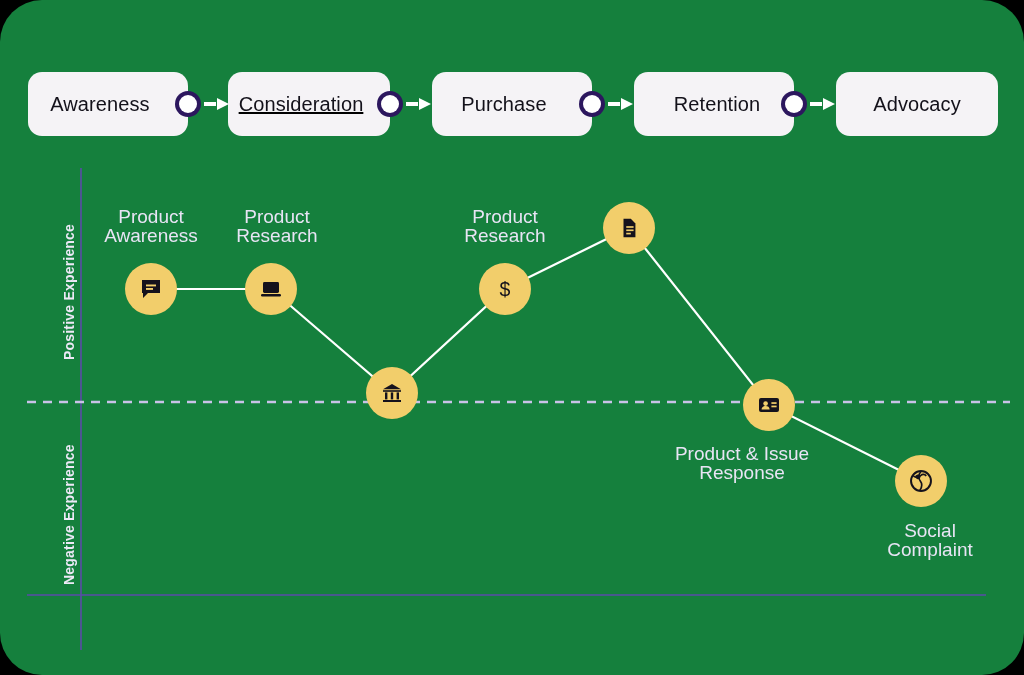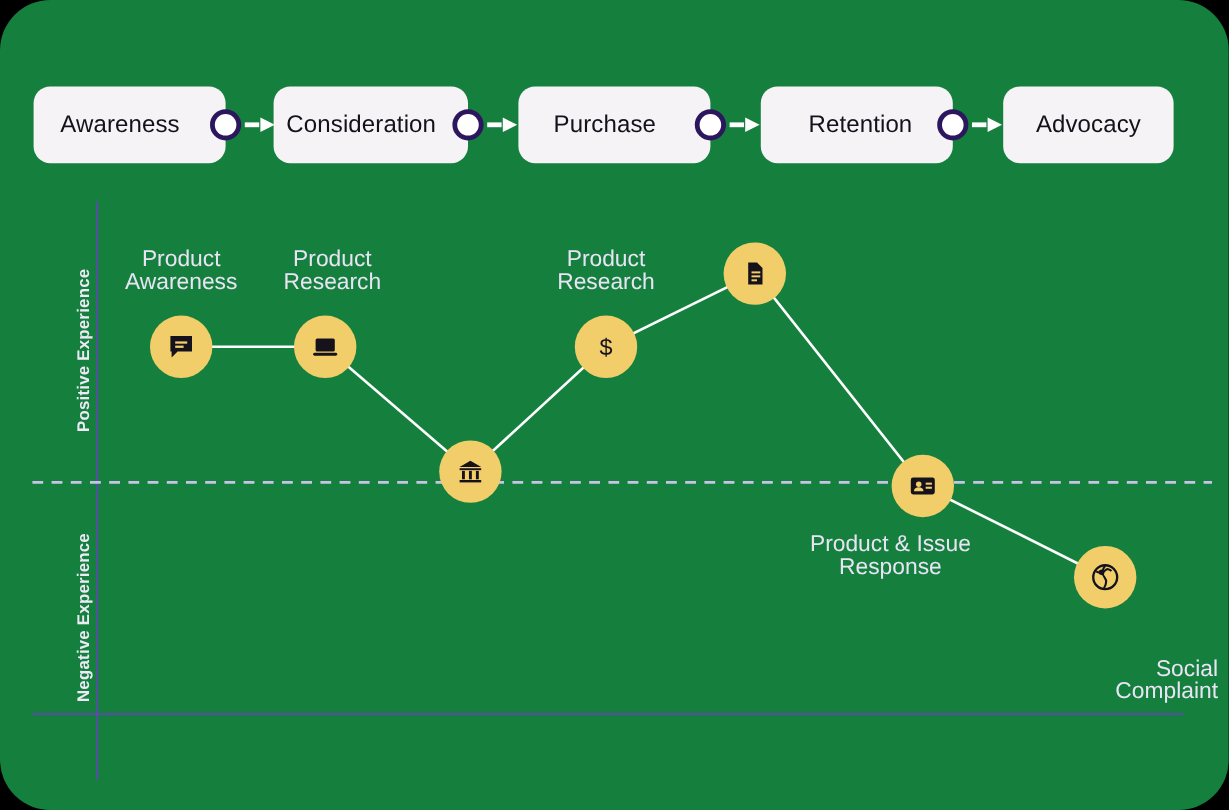--- a/index.html
+++ b/index.html
@@ -176,21 +176,21 @@
         <span class="stage-label">Awareness</span>
         <span class="notch"></span>
         <span class="notch-dot"></span>
       </div>
       <span class="stage-arrow">
         <span class="shaft"></span>
           <span class="head"></span>
       </span>
     </div>
 
-    <div class="stage-item" style="left:200px;">
+    <div class="stage-item" style="left:200px;text-decoration:underline;">
       <div class="stage-chip notched" style="width:162px;">
         <span class="stage-label">Consideration</span>
         <span class="notch"></span>
         <span class="notch-dot"></span>
       </div>
       <span class="stage-arrow">
         <span class="shaft"></span>
           <span class="head"></span>
       </span>
     </div>
@@ -213,21 +213,21 @@
         <span class="notch"></span>
         <span class="notch-dot"></span>
       </div>
       <span class="stage-arrow">
         <span class="shaft"></span>
           <span class="head"></span>
       </span>
     </div>
 
     <div class="stage-item" style="left:808px;">
-      <div class="stage-chip" style="width:142px;">
+      <div class="stage-chip" style="width:162px;">
         <span class="stage-label">Advocacy</span>
       </div>
     </div>
 
   </div>
 
   <div id="plot">
 
     <svg id="axis-svg" width="1024" height="675">
 
@@ -303,17 +303,17 @@
 Response</span>
 
     <div class="node" style="left:895px; top:455px;">
       <svg width="26" height="26" viewBox="0 0 24 24">
         <circle cx="12" cy="12" r="9.2" fill="none" stroke="#15121C" stroke-width="1.8"></circle>
         <path d="M12 3.2c-2.4 2.6-2.6 6.4-0.4 9.2 1.6 2 1.4 5-0.6 8.2" fill="none" stroke="#15121C" stroke-width="1.6"></path>
         <path d="M5 7.5c2.4 1.6 5.2 1.2 6.8-0.6 1.4-1.6 3.6-1.4 5 0.4" fill="none" stroke="#15121C" stroke-width="1.6"></path>
         <path d="M8.4 6.2c1.6-0.4 3 0.6 3 2.2 0 1.8-1.6 2.4-3 1.8-1.4-0.6-2-2-1.4-3.2z" fill="#15121C"></path>
       </svg>
     </div>
-    <span class="node-label" style="left:930px; top:548px;text-align:right;">Social
+    <span class="node-label" style="left:930px; top:521px;">Social
 Complaint</span>
 
   </div>
 </div>
 
 </body></html>

